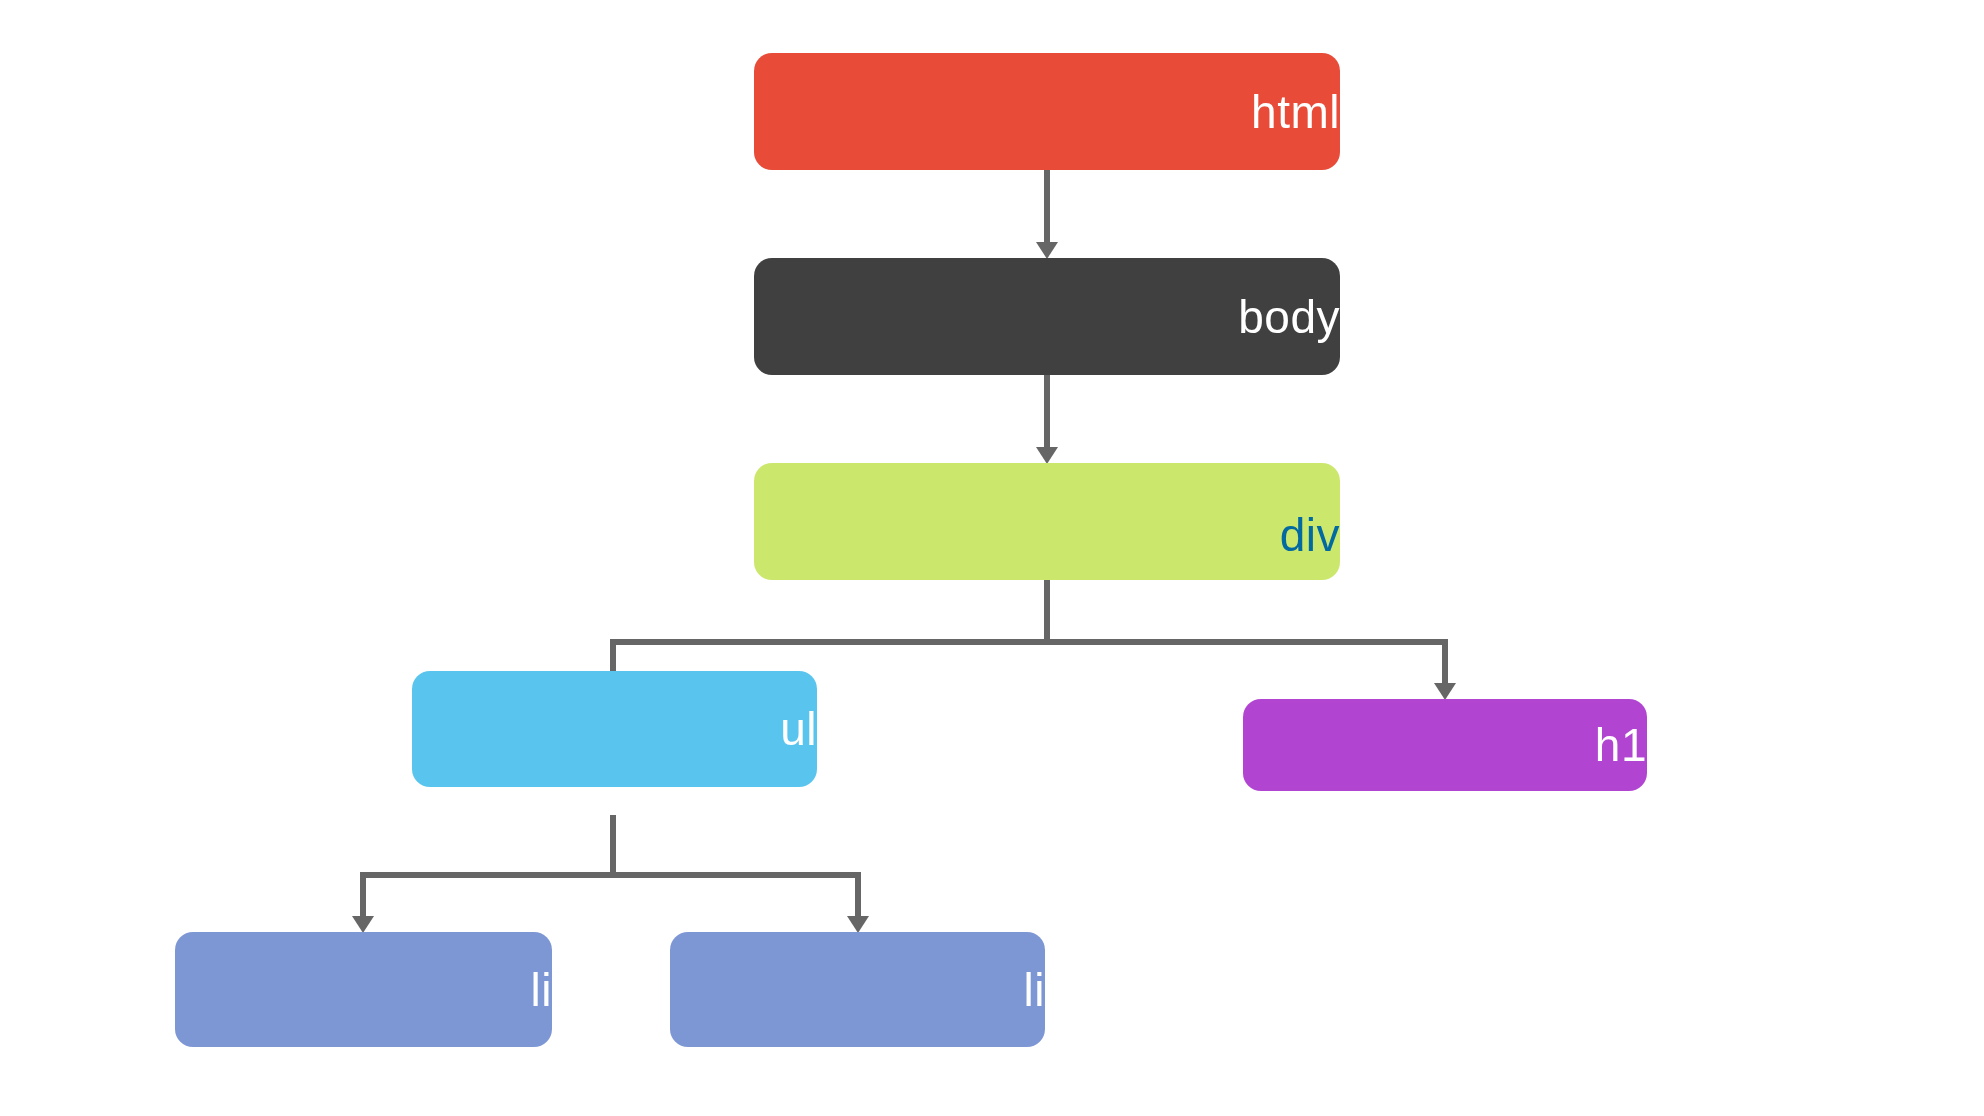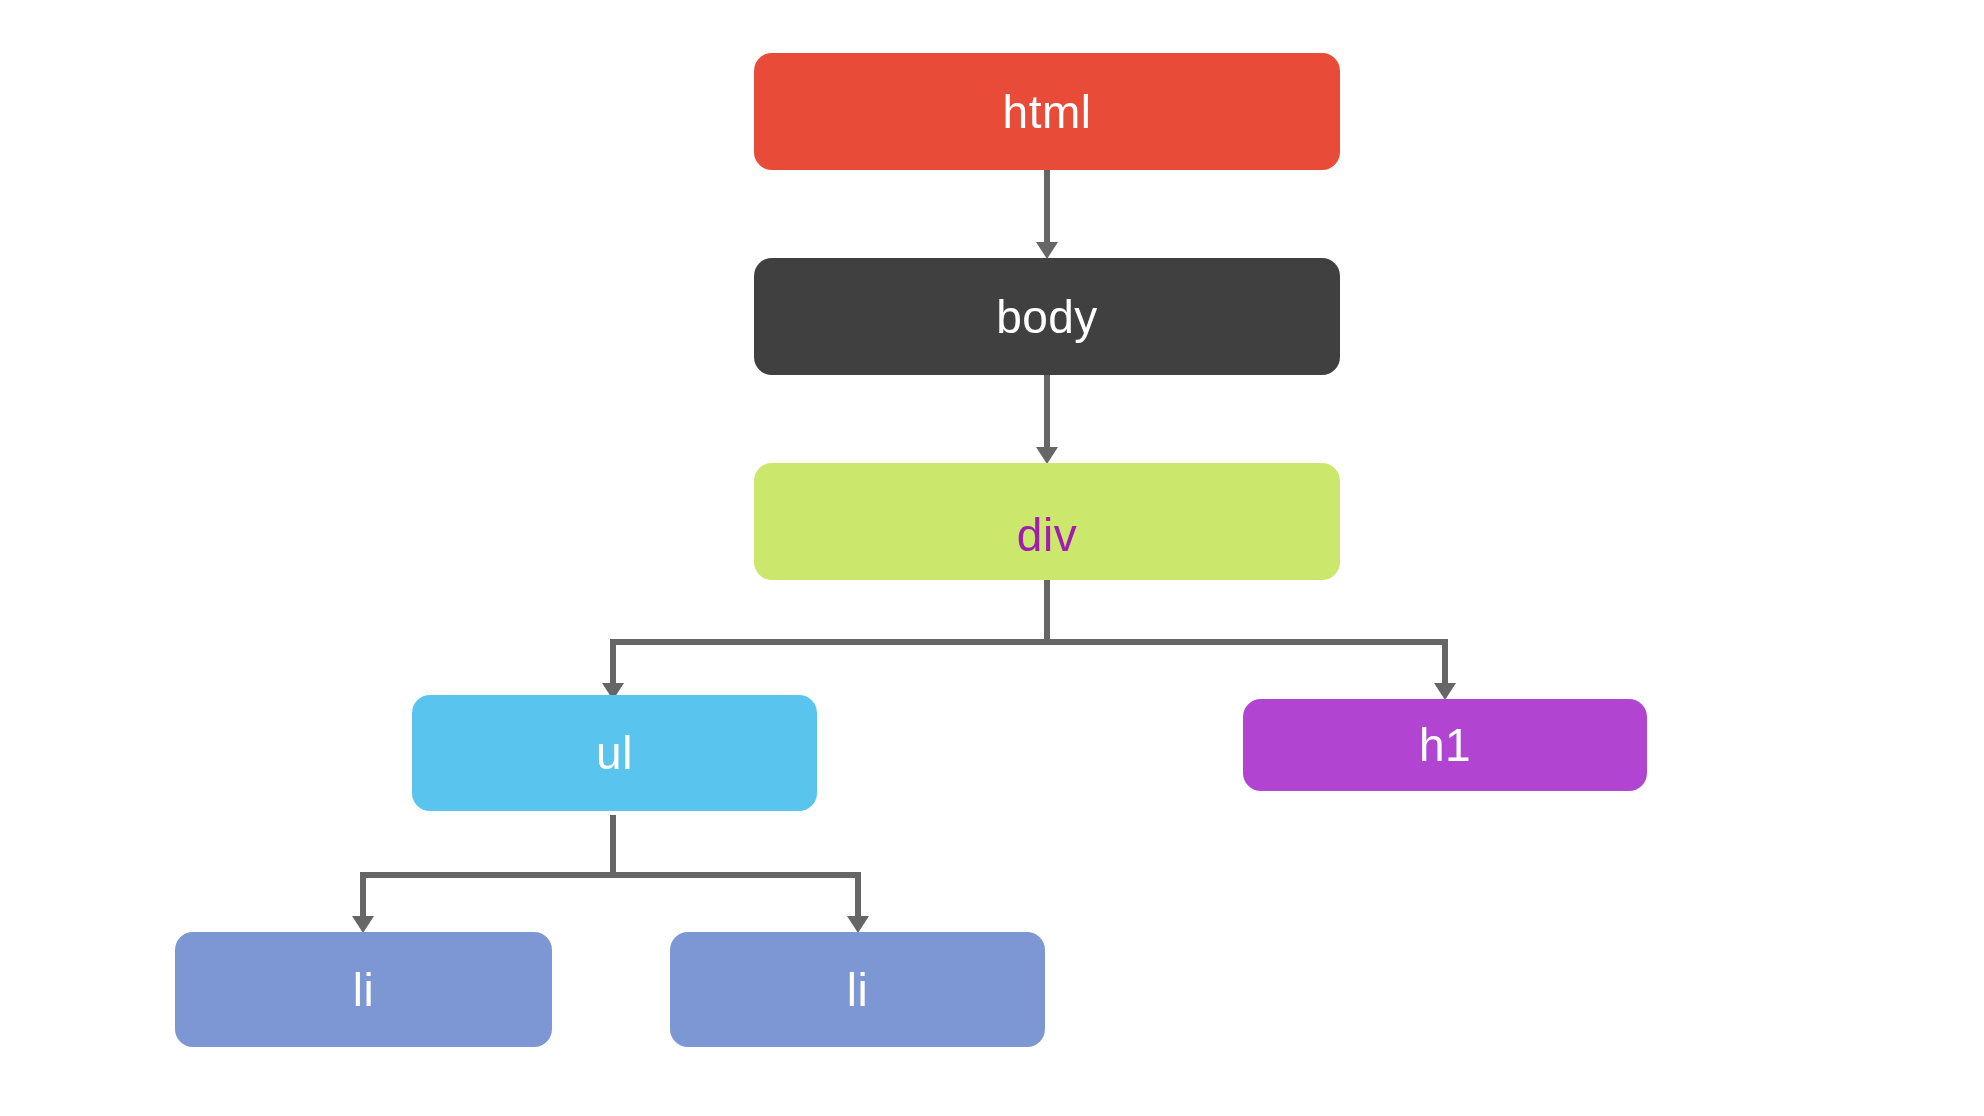--- a/index.html
+++ b/index.html
@@ -20,34 +20,34 @@
     left: 0;
     top: 0;
     width: 1984px;
     height: 1116px;
   }
   .node {
     position: absolute;
     border-radius: 18px;
     display: flex;
     align-items: center;
-    justify-content: center;
+    justify-content: flex-end;
   }
   .node .label {
     color: #ffffff;
     font-size: 46px;
     font-weight: 400;
     line-height: 1;
     letter-spacing: 0.5px;
   }
   
   .n-html { left: 754px;  top: 53px;  width: 586px; height: 117px; }
   .n-body { left: 754px;  top: 258px; width: 586px; height: 117px; }
   .n-div  { left: 754px;  top: 463px; width: 586px; height: 117px; }
-  .n-ul   { left: 412px;  top: 695px; width: 405px; height: 116px; }
+  .n-ul   { left: 412px;  top: 671px; width: 405px; height: 116px; }
   .n-h1   { left: 1243px; top: 699px; width: 404px; height: 92px; }
   .n-li1  { left: 175px;  top: 932px; width: 377px; height: 115px; }
   .n-li2  { left: 670px;  top: 932px; width: 375px; height: 115px; }
 </style>
 </head>
 <body style="background: rgb(255, 255, 255);">
 
 <div class="canvas">
 
   <svg class="edges" viewBox="0 0 1984 1116" xmlns="http://www.w3.org/2000/svg">
@@ -85,21 +85,21 @@
 
   <div class="node n-html" style="background-color: rgb(232, 75, 55);">
     <span class="label" style="color: rgb(255, 255, 255);">html</span>
   </div>
 
   <div class="node n-body" style="background-color: #404040;">
     <span class="label" style="color: rgb(255, 255, 255);">body</span>
   </div>
 
   <div class="node n-div" style="background-color: rgb(203, 232, 109);">
-    <span class="label" style="color: #a21caf; margin-top: 27px;">div</span>
+    <span class="label" style="color: #0369a1; margin-top: 27px;">div</span>
   </div>
 
   <div class="node n-ul" style="background-color: rgb(89, 197, 238);">
     <span class="label" style="color: rgb(255, 255, 255);">ul</span>
   </div>
 
   <div class="node n-h1" style="background-color: rgb(177, 68, 209);">
     <span class="label" style="color: rgb(255, 255, 255);">h1</span>
   </div>
 

